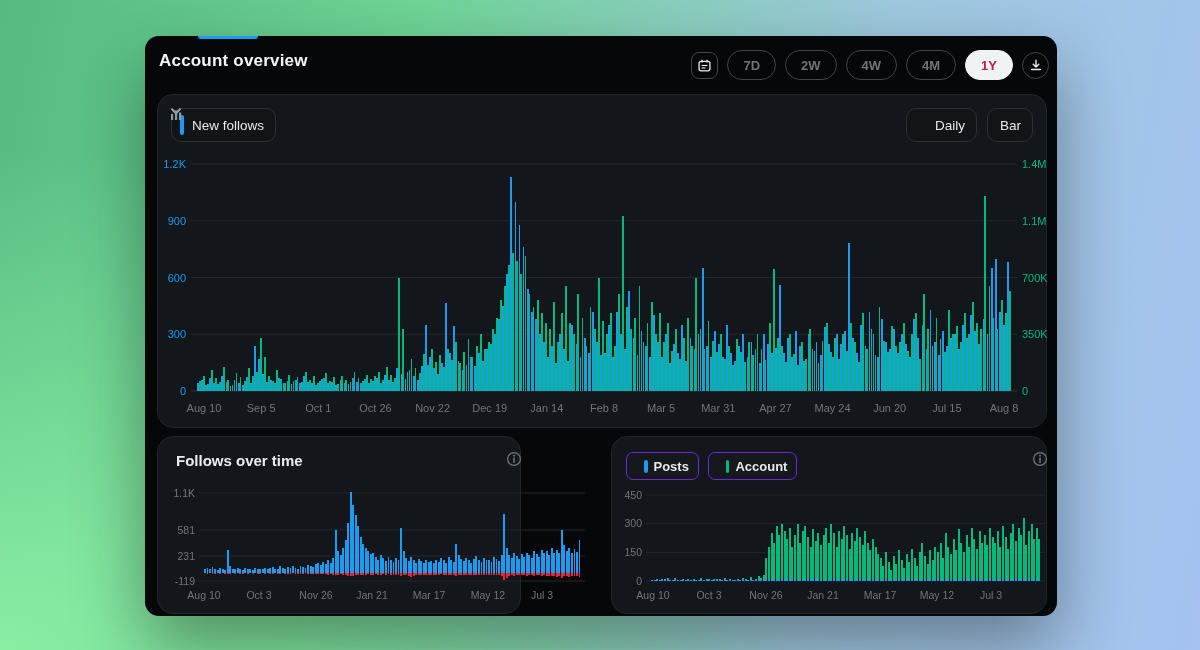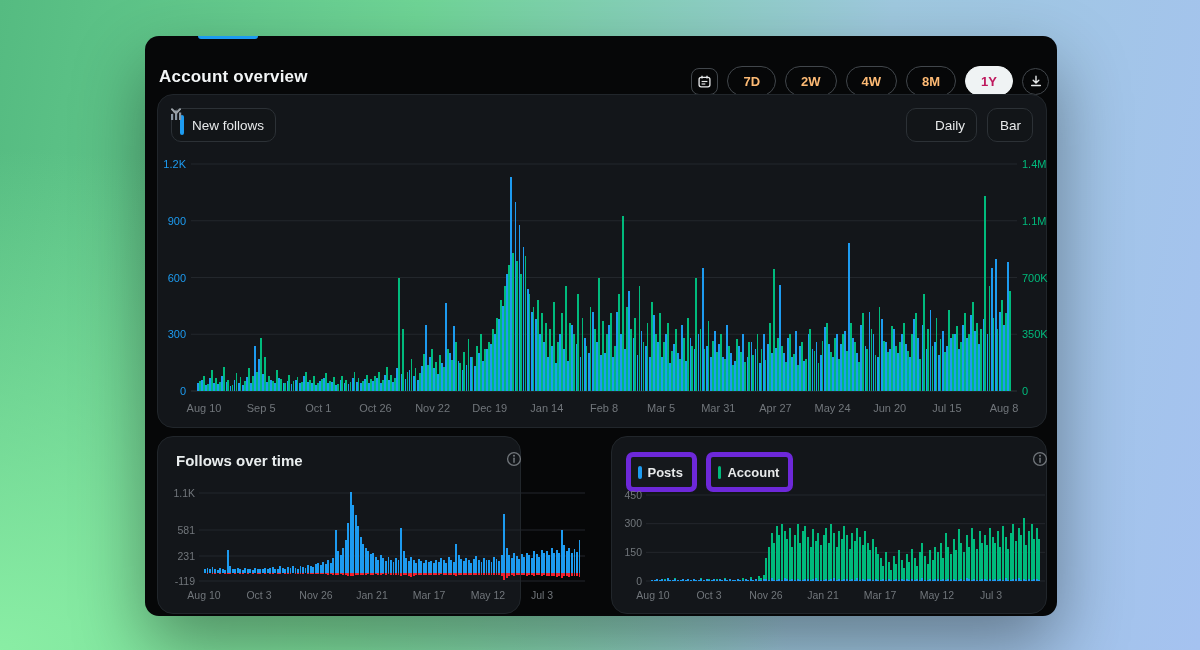--- a/index.html
+++ b/index.html
@@ -5,52 +5,52 @@
   html,body{margin:0;padding:0;width:1200px;height:650px;overflow:hidden;
     font-family:"Liberation Sans",sans-serif;}
   .bg{position:absolute;inset:0;
     background:
       radial-gradient(120% 140% at 0% 100%, rgba(140,240,166,.95) 0%, rgba(140,240,166,0) 55%),
       linear-gradient(100deg,#55bb81 0%,#6fd596 32%,#9fc9df 68%,#a5c2f0 100%);}
   .window{position:absolute;left:145px;top:36px;width:912px;height:580px;
     background:#060708;border-radius:14px;box-shadow:0 30px 70px rgba(0,0,0,.38);}
   .accent-strip{position:absolute;left:53px;top:0;width:60px;height:3px;
     background:#1d9bf0;border-radius:0 0 3px 3px;}
-  .header{position:absolute;left:0;top:0;width:100%;height:58px;margin-top:16px;}
+  .header{position:absolute;left:0;top:0;width:100%;height:58px;}
   .title{position:absolute;left:14px;top:15px;margin:0;font-size:17px;font-weight:700;
     color:#f2f5f6;letter-spacing:.2px;}
   .toolbar{position:absolute;right:8px;top:14px;display:flex;align-items:center;gap:9px;}
   .icon-btn{display:flex;align-items:center;justify-content:center;width:27px;height:27px;
     background:transparent;border:1.5px solid #41464b;cursor:pointer;padding:0;}
   .icon-btn.square{border-radius:8px;}
   .icon-btn.circle{border-radius:50%;}
   .pill{height:30px;padding:0 15px;border-radius:15px;border:1.5px solid #41464b;
-    background:transparent;color:#fdba74;font-family:inherit;font-size:13px;font-weight:700;
+    background:transparent;color:#737373;font-family:inherit;font-size:13px;font-weight:700;
     cursor:pointer;}
   .pill.selected{background:#eff3f4;border-color:#eff3f4;color:#be185d;}
   .panel{position:absolute;background:#13161a;border:1px solid #21262b;border-radius:16px;
     box-sizing:border-box;}
   .main-panel{left:12px;top:58px;width:890px;height:334px;}
   .bl-panel{left:12px;top:400px;width:364px;height:178px;}
   .br-panel{left:466px;top:400px;width:436px;height:178px;}
   .panel svg{position:absolute;left:0;top:0;}
   .controls{position:absolute;left:13px;right:13px;top:13px;display:flex;gap:10px;align-items:center;}
   .dropdown{display:inline-flex;align-items:center;gap:8px;height:34px;padding:0 11px 0 8px;
     background:#121518;border:1px solid #2c3136;border-radius:10px;color:#e7e9ea;
     font-family:inherit;font-size:13.5px;font-weight:400;cursor:pointer;}
   .dropdown .accent{width:4px;height:20px;border-radius:2px;display:inline-block;}
   .accent.blue{background:#1d9bf0;}
   .accent.green{background:#00ba7c;}
   .spacer{margin-left:auto;}
   .panel-head-title{position:absolute;left:18px;top:15px;margin:0;font-size:15px;
     font-weight:700;color:#e9edee;}
   .info{position:absolute;right:14px;top:14px;cursor:pointer;line-height:0;}
   .legend-row{position:absolute;left:14px;top:15px;display:flex;gap:9px;}
-  .legend-btn{display:inline-flex;align-items:center;gap:6px;height:40px;padding:0 9px 0 7px;
-    background:#15181c;border:5px solid #6d28d9;border-radius:7px;color:#e7e9ea;
+  .legend-btn{display:inline-flex;align-items:center;gap:6px;height:28px;padding:0 9px 0 17px;
+    background:#15181c;border:1px solid #6d28d9;border-radius:7px;color:#e7e9ea;
     font-family:inherit;font-size:13px;font-weight:700;cursor:pointer;}
   .legend-btn .accent{width:3.5px;height:13px;border-radius:2px;display:inline-block;}
 </style>
 </head>
 <body>
 
 <div class="bg">
   <div class="window">
     <div class="accent-strip"></div>
 
@@ -62,21 +62,21 @@
             <rect x="2.5" y="4" width="13" height="11.5" rx="2.5" fill="none" stroke="#e7e9ea" stroke-width="1.6"></rect>
             <line x1="6" y1="2" x2="6" y2="5.5" stroke="#e7e9ea" stroke-width="1.6"></line>
             <line x1="12" y1="2" x2="12" y2="5.5" stroke="#e7e9ea" stroke-width="1.6"></line>
             <line x1="5.5" y1="9" x2="12.5" y2="9" stroke="#e7e9ea" stroke-width="1.4"></line>
             <line x1="5.5" y1="12" x2="10" y2="12" stroke="#e7e9ea" stroke-width="1.4"></line>
           </svg>
         </button>
         <button class="pill">7D</button>
         <button class="pill">2W</button>
         <button class="pill">4W</button>
-        <button class="pill">8M</button>
+        <button class="pill">4M</button>
         <button class="pill selected">1Y</button>
         <button class="icon-btn circle">
           <svg width="14" height="14" viewBox="0 0 16 16">
             <path d="M8 2.5 V10 M4.8 7.2 L8 10.4 L11.2 7.2" fill="none" stroke="#e7e9ea" stroke-width="1.6" stroke-linecap="round" stroke-linejoin="round"></path>
             <path d="M3 13.2 H13" stroke="#e7e9ea" stroke-width="1.6" stroke-linecap="round"></path>
           </svg>
         </button>
       </div>
     </div>
 

